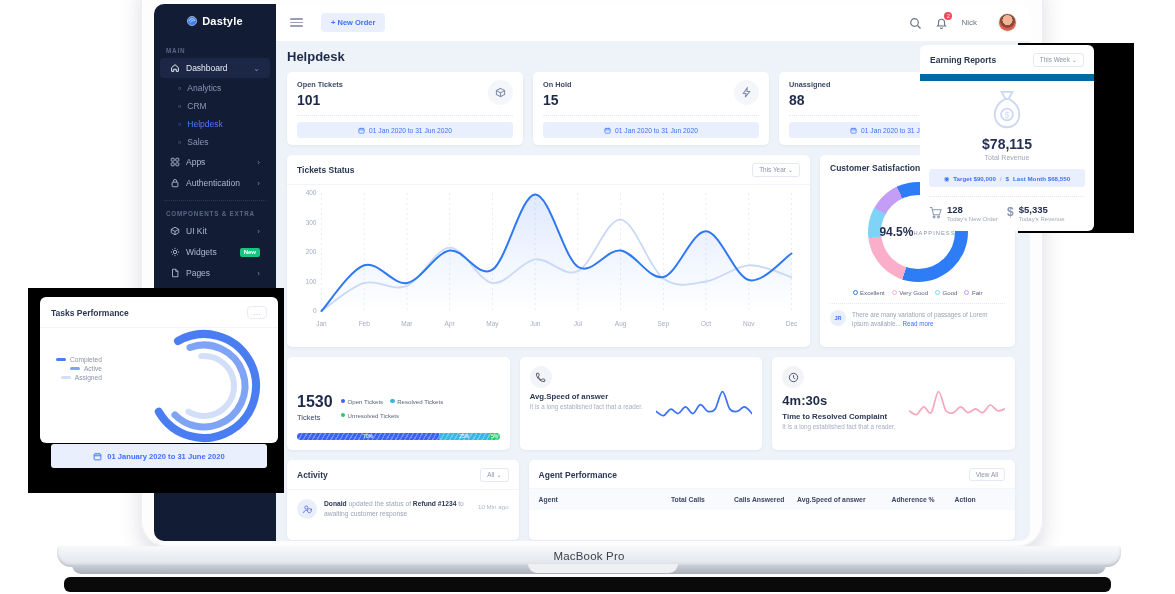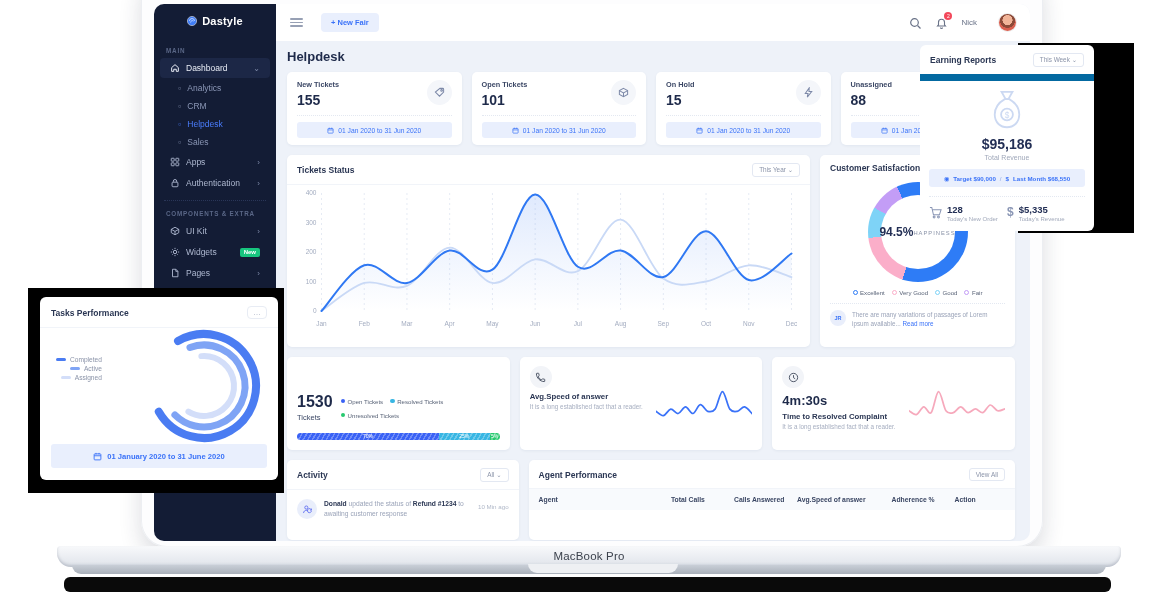--- a/index.html
+++ b/index.html
@@ -160,21 +160,21 @@
     align-items:center; justify-content:center; gap:4px; font-size:6.2px; color:#3a72f8; font-weight:bold; }
   .earn-chip .sep { color:#8fa8e8; font-weight:normal; }
   .earn-divider { border-top:1px dotted #e3e8f1; margin:9px 9px 7px; }
   .earn-stats { display:flex; padding:0 9px; }
   .earn-stat { flex:1; display:flex; gap:5px; align-items:flex-start; }
   .earn-stat svg { width:13px; height:13px; stroke:#8a96b5; margin-top:2px; }
   .earn-stat .dollar-glyph { font-size:12px; color:#8a96b5; font-weight:bold; margin-top:1px; }
   .earn-val { font-size:9.5px; font-weight:bold; color:#232f55; }
   .earn-lab { font-size:6px; color:#a0a8ba; margin-top:1px; }
 
-  .tasks-card { position:absolute; left:40px; top:297px; width:238px; height:183px; background:#fff; border-radius:6px; }
+  .tasks-card { position:absolute; left:40px; top:297px; width:238px; height:146px; background:#fff; border-radius:6px; }
   .tasks-card .card-head { border-bottom:1px solid #f1f4f9; padding:9px 11px 8px; }
   .ellipsis-btn { border:1px solid #e8ecf4; border-radius:4px; color:#a6aec0; font-size:8px;
     padding:0 5px; line-height:11px; cursor:pointer; background:#fff; }
   .tasks-body { position:relative; height:112px; }
   .tasks-legend { position:absolute; left:16px; top:26px; font-size:6.6px; color:#8a93a8; }
   .tasks-legend .item { display:flex; align-items:center; gap:4px; margin:2px 0; justify-content:flex-end; }
   .dash { width:10px; height:3px; border-radius:2px; background:#999; }
   #radial-svg { position:absolute; right:14px; top:-2px; width:120px; height:120px; }
   .tasks-date { margin:4px 11px 0; background:#e9effd; border-radius:3px; height:24px; display:flex;
     align-items:center; justify-content:center; gap:5px; font-size:7.6px; font-weight:bold; color:#3a72f8; cursor:pointer; }
@@ -295,21 +295,21 @@
         </div>
       </aside>
 
       <div class="main">
         <div class="topbar">
           <div class="hamburger">
               <div></div>
               <div></div>
               <div></div>
             </div>
-          <button class="new-task-btn">+ New Fair</button>
+          <button class="new-task-btn">+ New Order</button>
           <div class="topbar-right">
             <span class="tb-icon">
               <svg viewBox="0 0 13 13" fill="none" stroke-width="1.2">
                   <circle cx="5.5" cy="5.5" r="3.8"></circle>
                   <path d="m8.5 8.5 3 3"></path>
                 </svg>
             </span>
             <span class="tb-icon">
               <svg viewBox="0 0 13 13" fill="none" stroke-width="1.1">
                   <path d="M10.5 9H2.5l1-1.2V5.2a3 3 0 0 1 6 0v2.6zM5.5 10.5a1 1 0 0 0 2 0"></path>
@@ -322,42 +322,20 @@
             </span>
           </div>
         </div>
 
         <div class="content">
           <div>
             <div class="page-title">Helpdesk</div>
           </div>
 
           <div class="stats-row">
-            <div class="card stat-card">
-              <div class="stat-top">
-                <div>
-                  <div class="stat-label">New Tickets</div>
-                  <div class="stat-value">155</div>
-                </div>
-                <span class="stat-icon">
-                  <svg viewBox="0 0 12 12" fill="none" stroke-width="1.1">
-                      <path d="M6.5 1.5h3a1 1 0 0 1 1 1v3L6 10 1.5 5.5z"></path>
-                      <circle cx="8.3" cy="3.7" r=".9"></circle>
-                    </svg>
-                </span>
-              </div>
-              <div class="stat-divider"></div>
-              <div class="date-chip">
-                <svg viewBox="0 0 12 12" fill="none" stroke-width="1.2">
-                    <rect x="1.5" y="2.5" width="9" height="8" rx="1"></rect>
-                    <path d="M1.5 5h9M4 1.2v2M8 1.2v2"></path>
-                  </svg>
-                <span>01 Jan 2020 to 31 Jun 2020</span>
-              </div>
-            </div>
 
             <div class="card stat-card">
               <div class="stat-top">
                 <div>
                   <div class="stat-label">Open Tickets</div>
                   <div class="stat-value">101</div>
                 </div>
                 <span class="stat-icon">
                   <svg viewBox="0 0 12 12" fill="none" stroke-width="1.1">
                       <path d="M6 1.5 10.5 4v4L6 10.5 1.5 8V4z"></path>
@@ -622,21 +600,21 @@
       </span>
     </div>
     <div class="moneybag">
       <svg viewBox="0 0 44 48" stroke-width="2">
           <path d="M16 4h12l-4.5 8h-3z"></path>
           <path d="M19.5 12h5c7 4 11 10 11 17 0 9-6.5 14-13.5 14S8.5 38 8.5 29c0-7 4-13 11-17z"></path>
           <circle cx="22" cy="29" r="6.5"></circle>
           <text x="22" y="32.5" text-anchor="middle" font-size="9" fill="#ccd9f2" stroke="none" font-family="inherit">$</text>
         </svg>
     </div>
-    <div class="earn-total">$95,186</div>
+    <div class="earn-total">$78,115</div>
     <div class="earn-total-label">Total Revenue</div>
     <div class="earn-chip">
       <span>◉</span>
       <span>Target $90,000</span>
       <span class="sep">/</span>
       <span>$</span>
       <span>Last Month $68,550</span>
     </div>
     <div class="earn-divider"></div>
     <div class="earn-stats">

